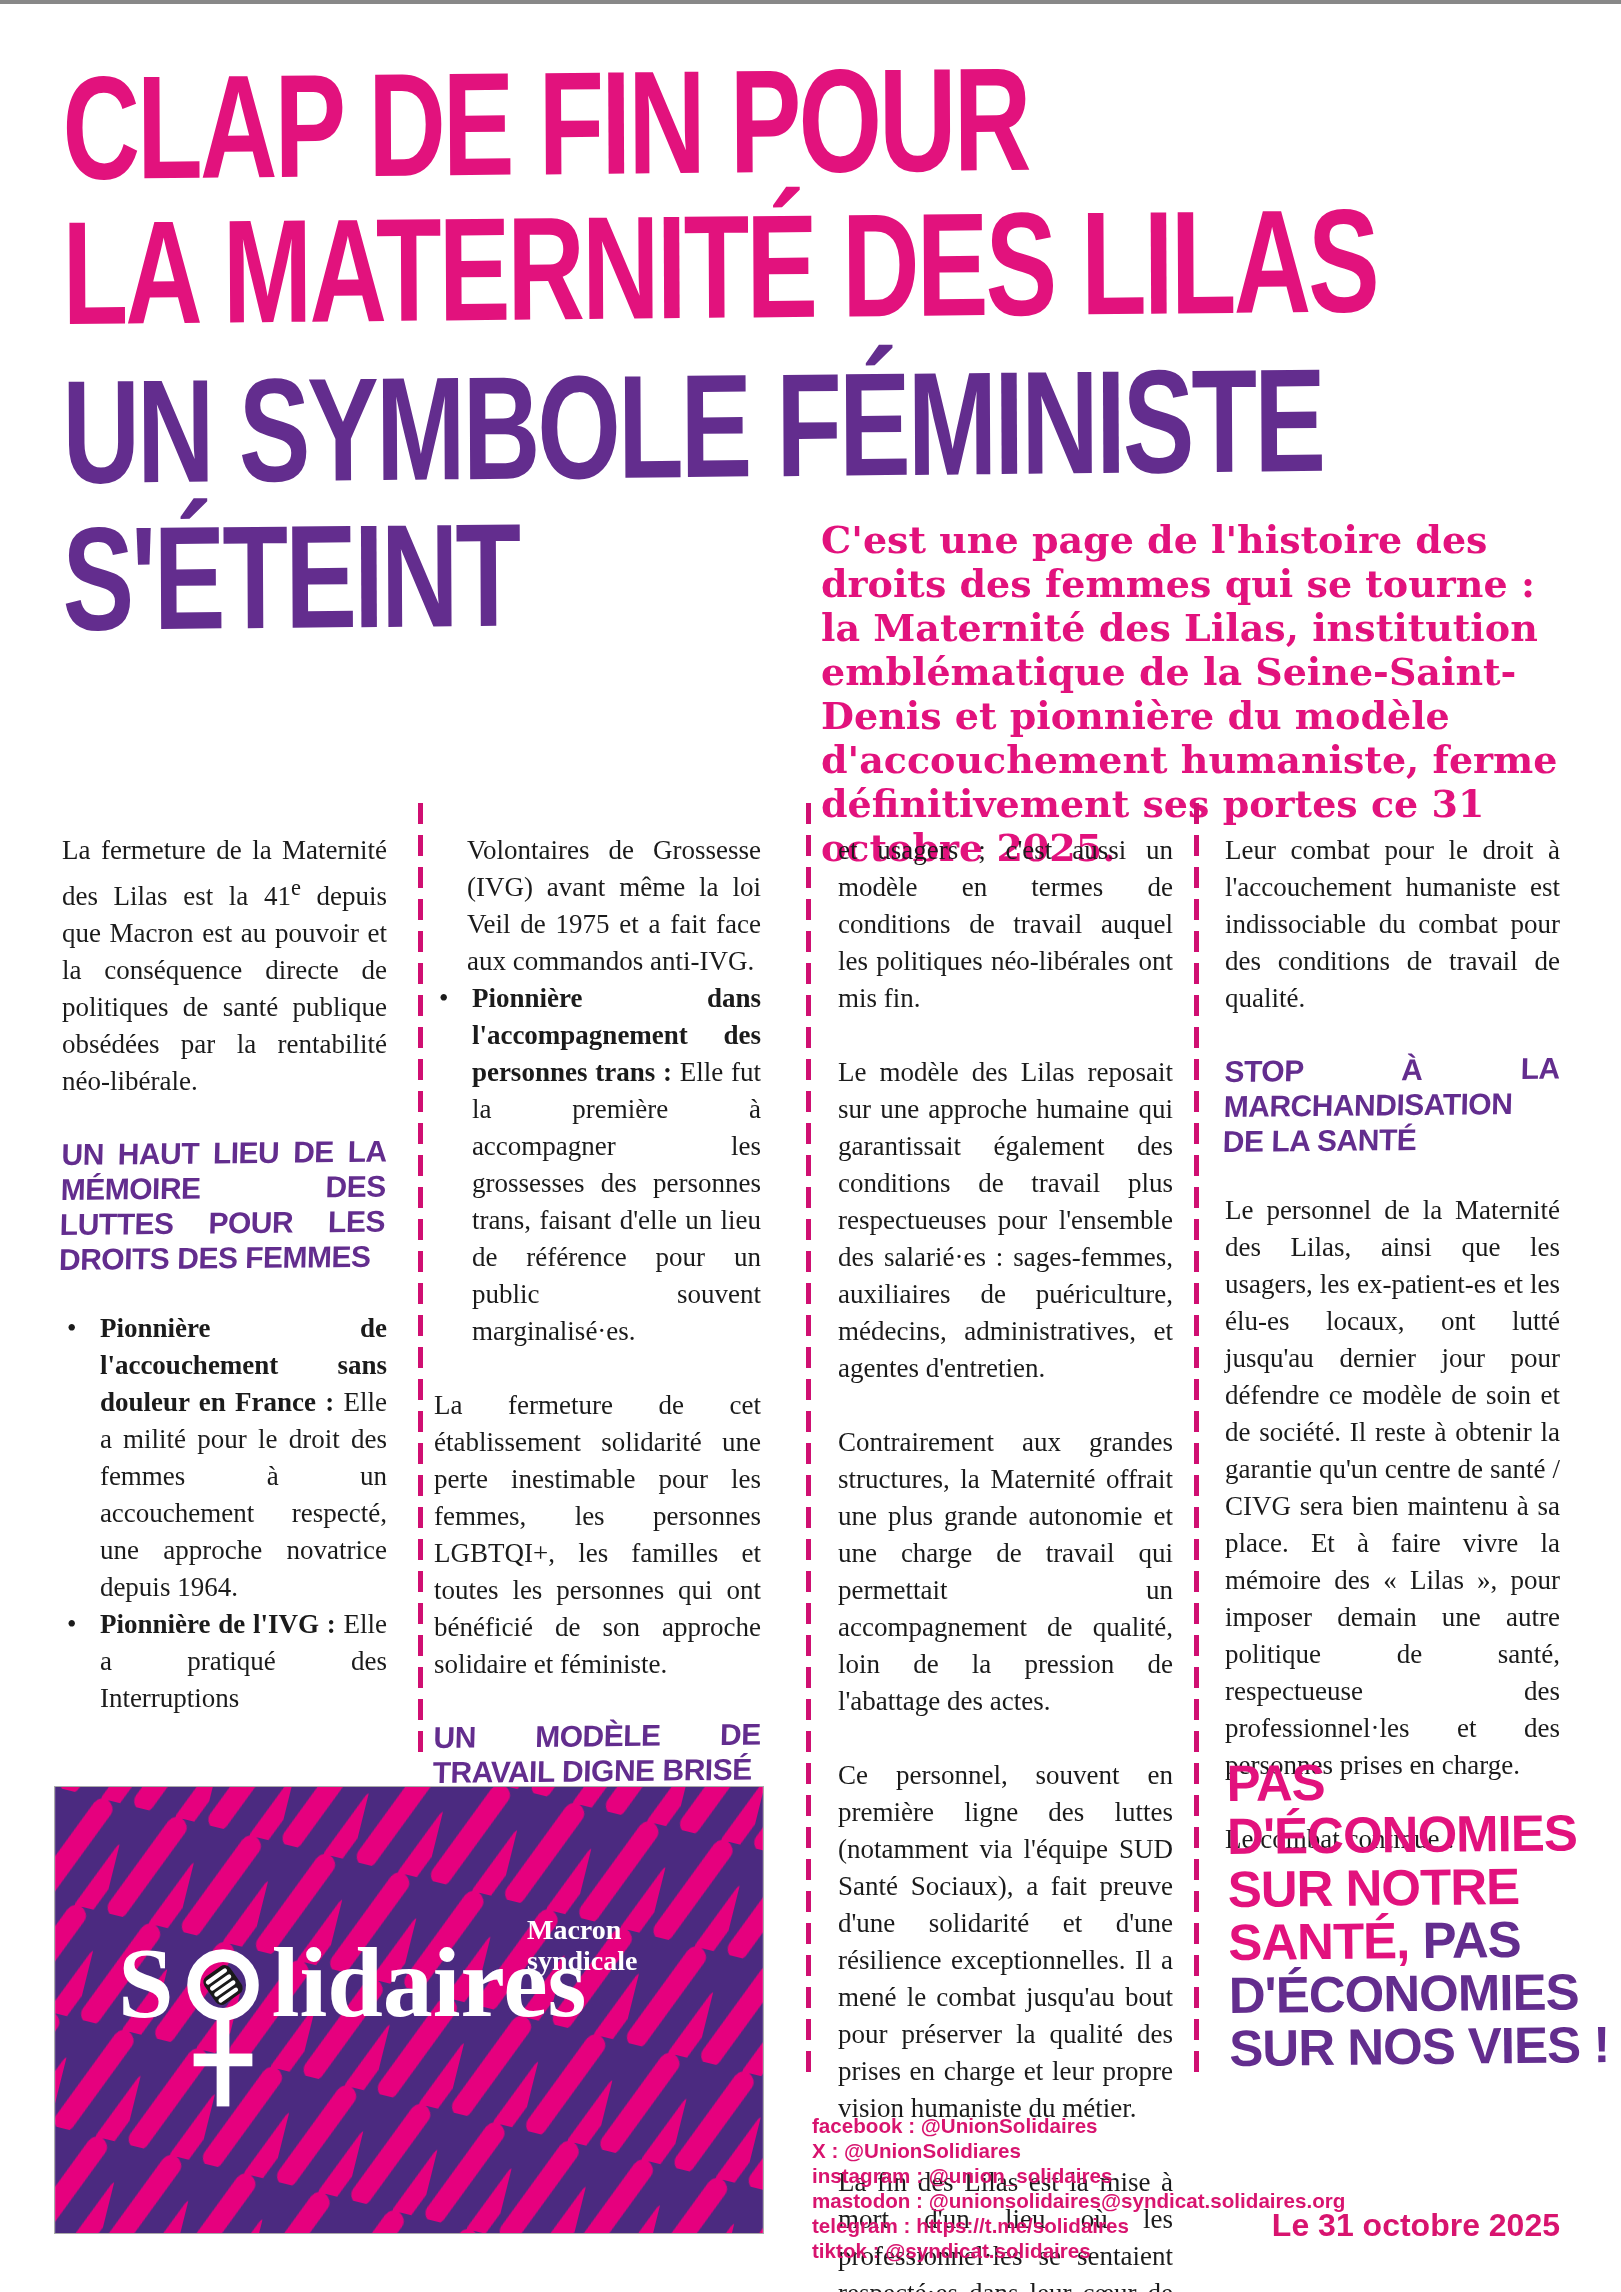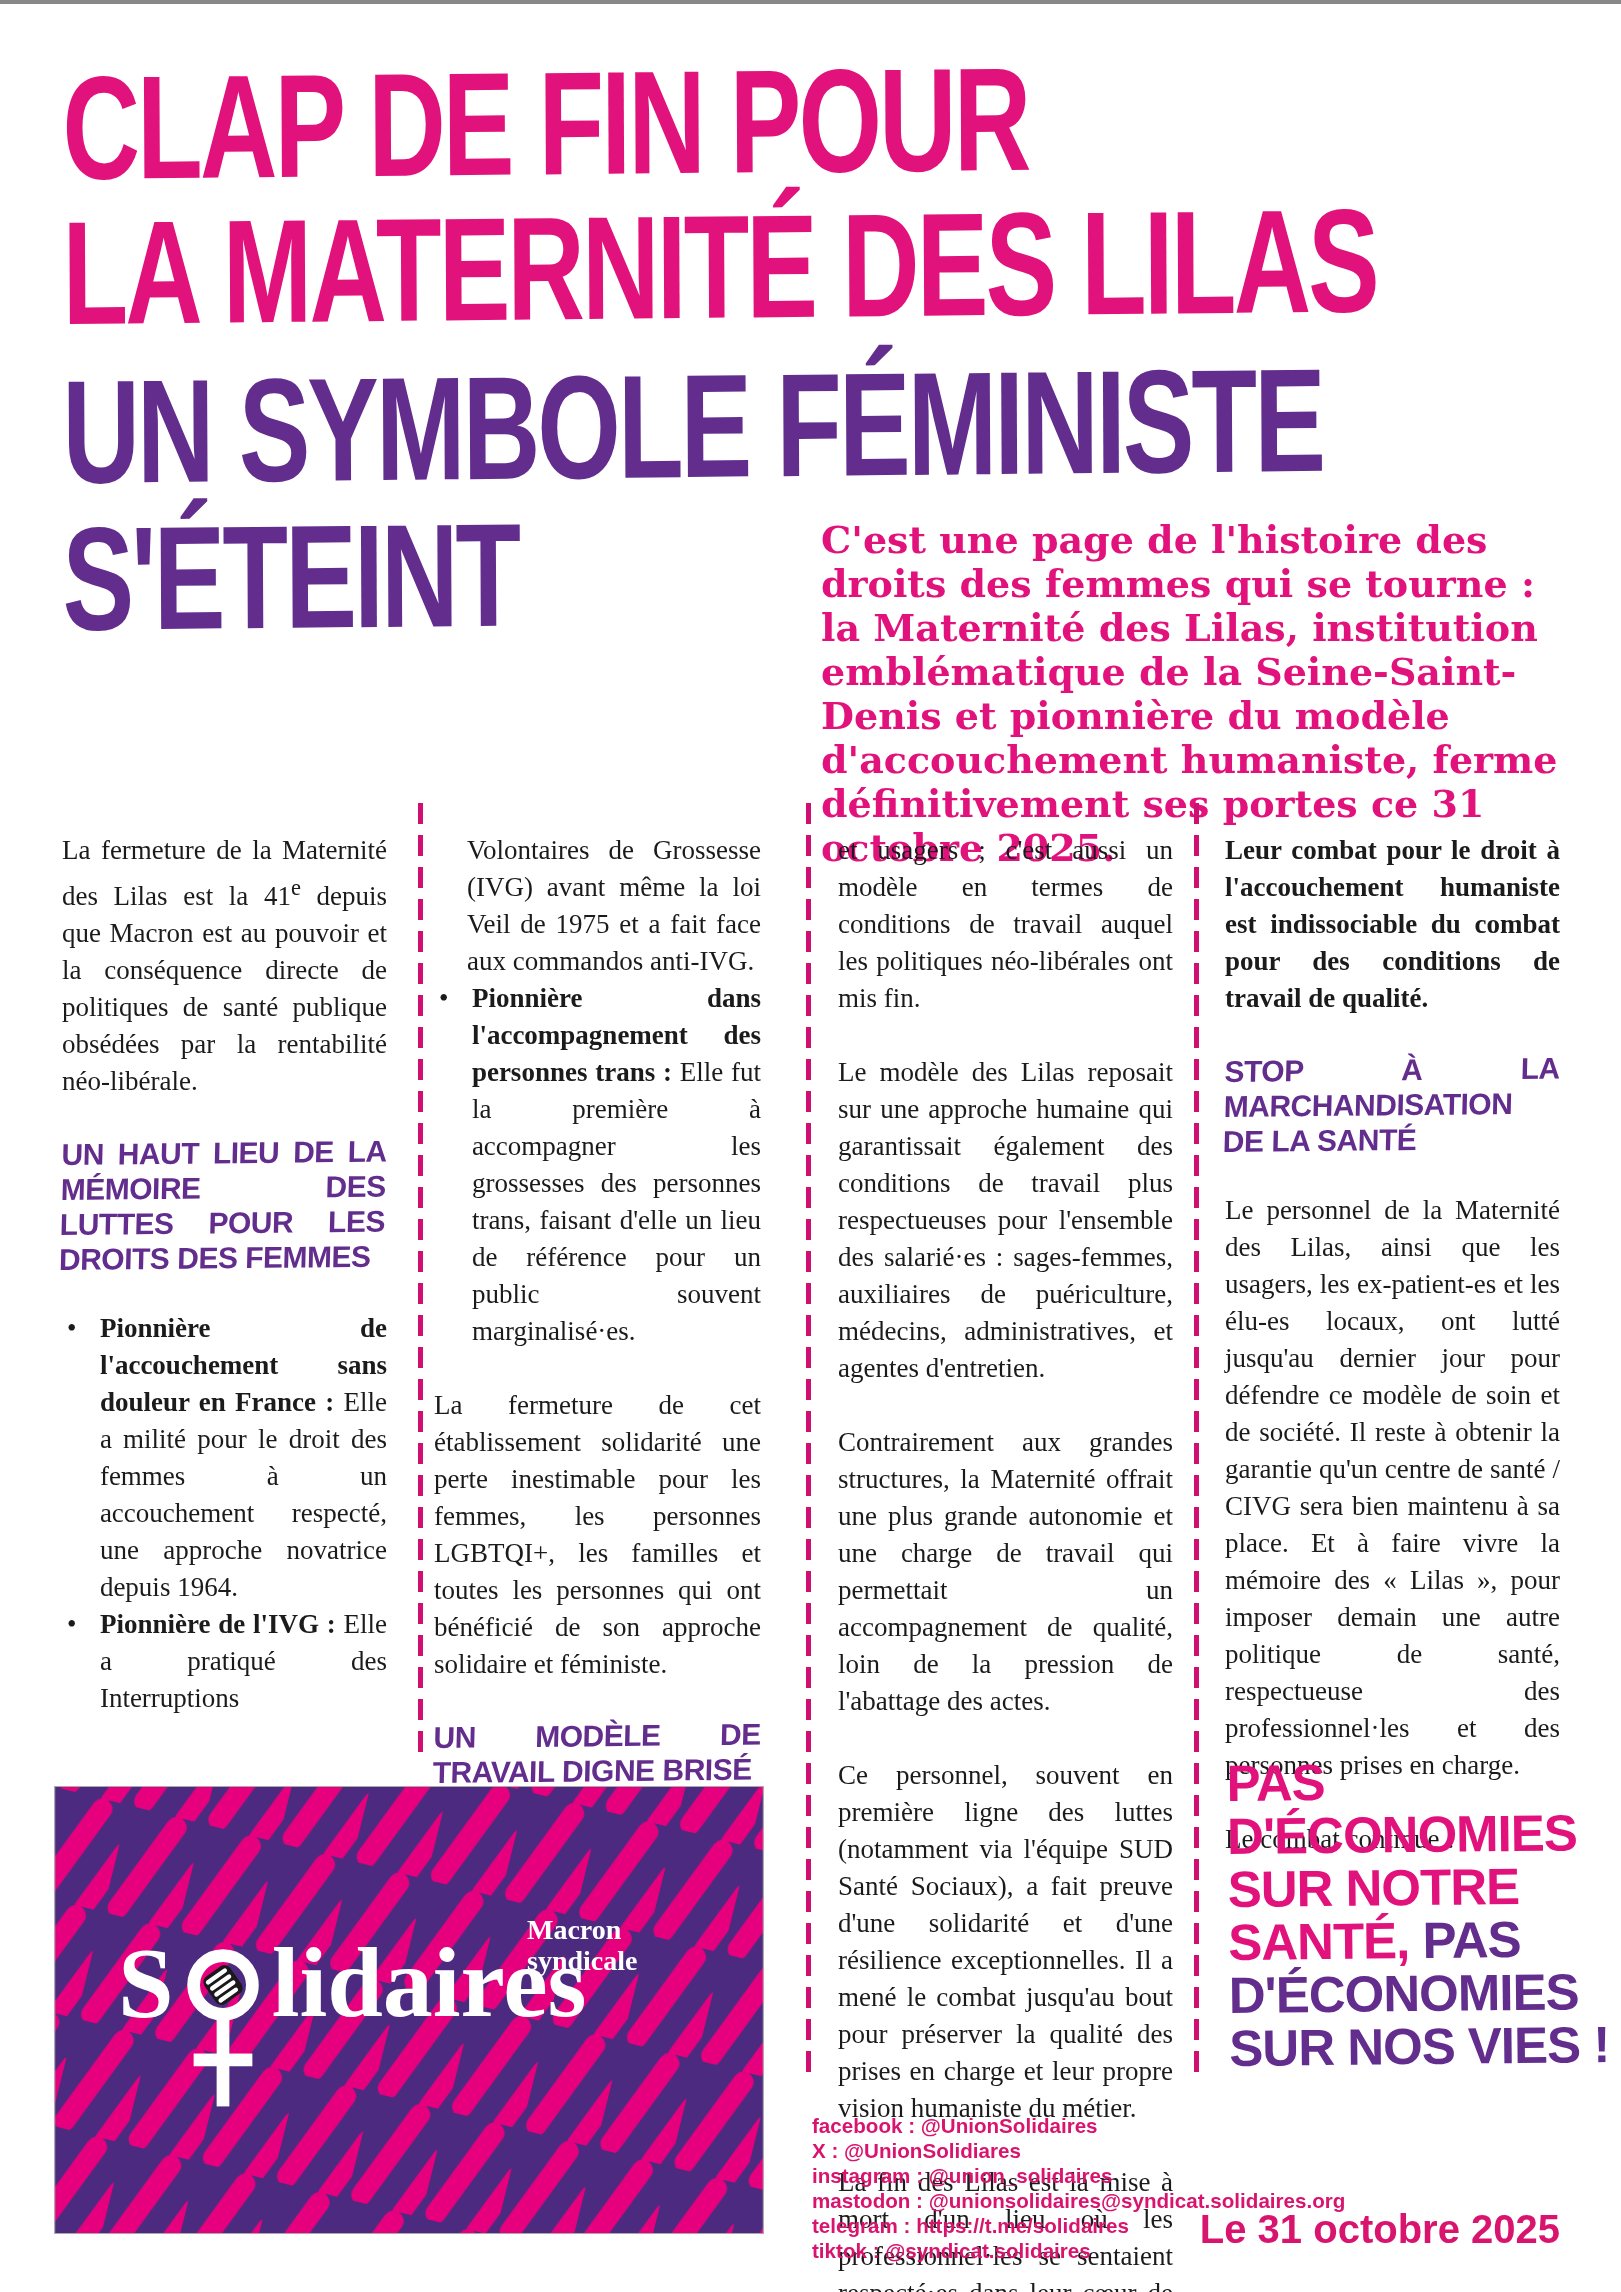--- a/index.html
+++ b/index.html
@@ -19,21 +19,21 @@
          font-size:38px;line-height:44px;color:#e2127d;}
 
   
   .column{position:absolute;top:828px;font-size:27px;line-height:37px;color:#1b1b1b;
           text-align:justify;}
   #col-0{left:62px;width:325px;}
   #col-1{left:434px;width:327px;}
   #col-2{left:838px;width:335px;}
   #col-3{left:1225px;width:335px;}
   .body-p{margin:0 0 37px 0;}
-  .body-p.bold{font-weight:bold;}
+  .body-p.bold{font-weight:normal;}
   .body-p.cont{padding-left:33px;margin:0;}
   .col-h{font-family:"Liberation Sans",sans-serif;font-weight:bold;font-size:30px;
          line-height:35px;color:#632d8e;margin:2px 0 33px 0;letter-spacing:-0.5px;
          transform:skewX(-2deg) rotate(-0.6deg);transform-origin:0 0;}
   .bullet{display:flex;margin:0;}
   .bmark{width:33px;flex:none;padding-left:4.9px;}
   .btext{flex:1;text-align:justify;}
   .bullet + .body-p{margin-top:37px;}
 
   
@@ -58,21 +58,21 @@
   
   #slogan{position:absolute;left:1228px;top:1751px;font-family:"Liberation Sans",sans-serif;
           font-weight:bold;font-size:51px;line-height:53px;letter-spacing:-1px;
           transform:rotate(-0.6deg);}
   .slogan-line{white-space:nowrap;}
 
   
   #social{position:absolute;left:812px;top:2109px;font-family:"Liberation Sans",sans-serif;
           font-weight:bold;font-size:20.6px;line-height:25px;color:#d8146f;}
   #date{position:absolute;right:61px;top:2203px;font-family:"Liberation Sans",sans-serif;
-        font-weight:bold;font-size:40px;color:#d8146f;}
+        font-weight:bold;font-size:32px;color:#d8146f;}
 </style>
 </head>
 <body>
 
 <div id="page">
 
   <div id="title">
       <div class="title-line c-pink" style="top: 51px;">CLAP DE FIN POUR</div>
       <div class="title-line c-pink" style="top: 196px;">LA MATERNITÉ DES LILAS</div>
       <div class="title-line c-purple" style="top: 355px;">UN SYMBOLE FÉMINISTE</div>

